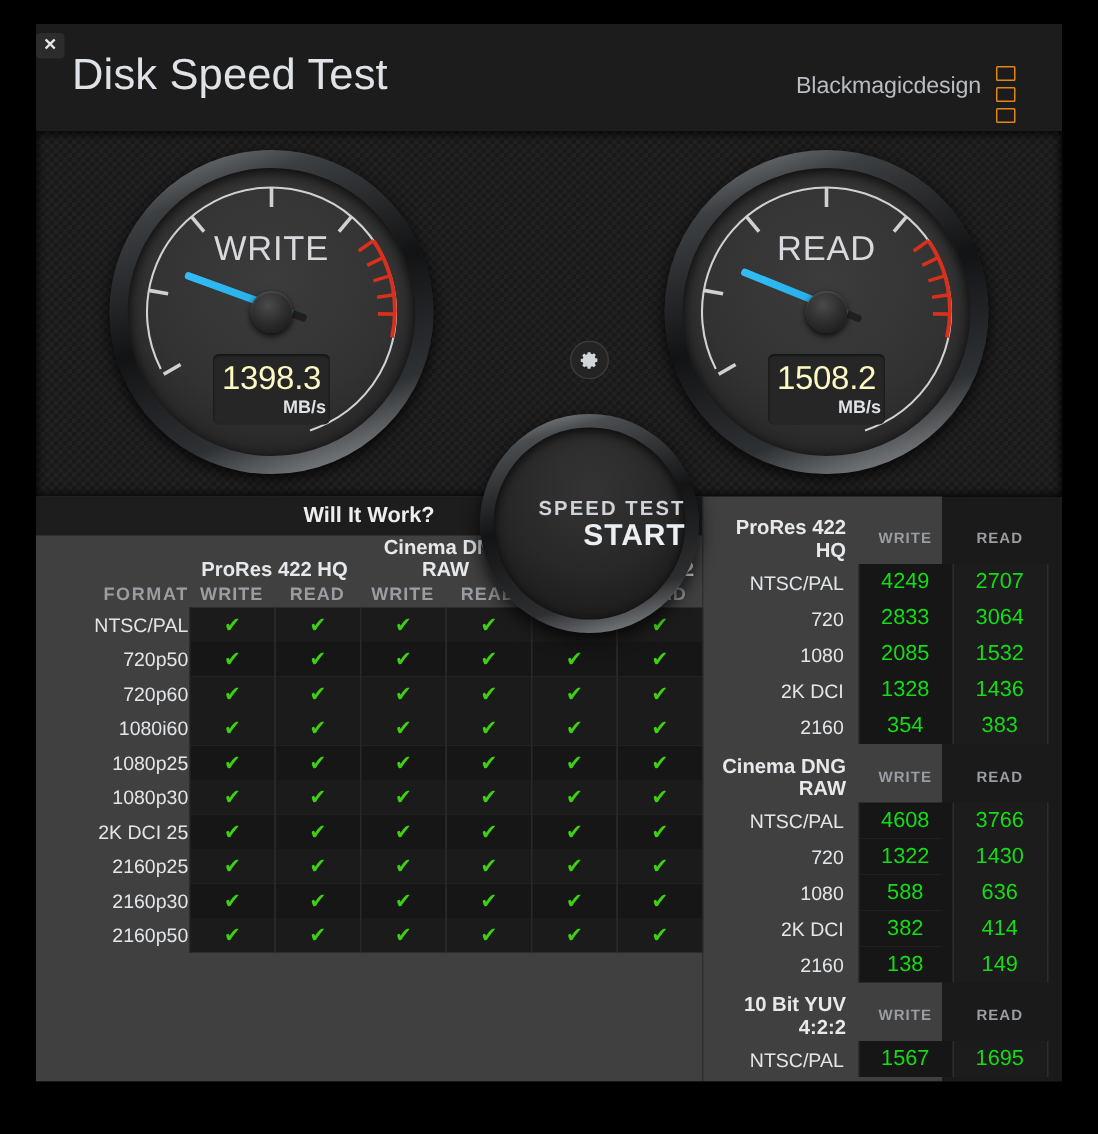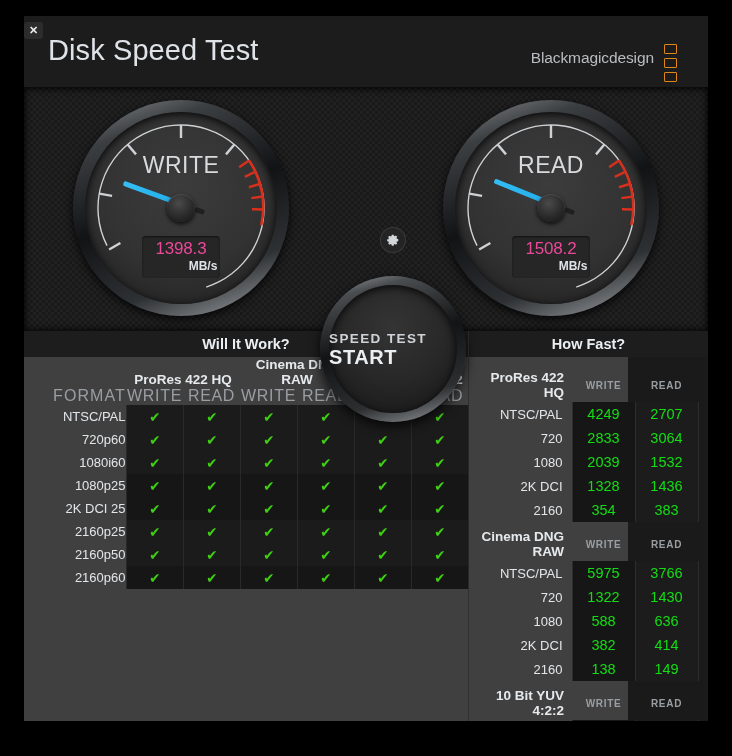--- a/index.html
+++ b/index.html
@@ -167,22 +167,22 @@
     transform: translateX(-50%);
     width: 78px;
     padding: 4px 0 5px;
     background: #262626;
     border-radius: 4px;
     text-align: center;
     box-shadow: inset 0 1px 2px rgba(0,0,0,0.6);
   }
   .readout .val {
     display: block;
-    font-size: 17px;
-    color: #ec4899;
+    font-size: 22px;
+    color: #fef9c3;
     line-height: 1.05;
     letter-spacing: -0.2px;
   }
   .readout .unit {
     display: block;
     font-size: 12px;
     font-weight: bold;
     color: #dfe2e6;
     margin-top: 1px;
     margin-left: 44px;
@@ -214,21 +214,21 @@
   }
   #start-button .face {
     position: absolute;
     left: 9px; top: 9px;
     width: 128px; height: 128px;
     border-radius: 50%;
     background: radial-gradient(circle at 50% 32%, #343434 0%, #282828 50%, #1b1b1b 85%, #141414 100%);
     box-shadow: inset 0 2px 8px rgba(0,0,0,0.85);
     display: flex;
     flex-direction: column;
-    align-items: flex-start;
+    align-items: flex-end;
     justify-content: center;
   }
   #start-button .small {
     font-size: 13.5px;
     font-weight: bold;
     color: #cfd2d6;
     letter-spacing: 1.4px;
     margin-bottom: 1px;
   }
   #start-button .big {
@@ -277,22 +277,22 @@
   .codec-head {
     font-size: 13.5px;
     font-weight: bold;
     color: #e6e9ec;
     text-align: center;
     height: 20px;
     vertical-align: bottom;
     padding-bottom: 2px;
   }
   .sub-head {
-    font-size: 16px;
-    font-weight: normal;
+    font-size: 12px;
+    font-weight: bold;
     color: #9a9ea2;
     letter-spacing: 0.7px;
     text-align: center;
     height: 18px;
     vertical-align: middle;
   }
   .sub-head.format {
     letter-spacing: 1.1px;
     text-align: right;
     padding-right: 8px;
@@ -500,20 +500,29 @@
             </tr>
             <tr class="odd">
               <td class="fmt-cell">NTSC/PAL</td>
               <td class="chk-cell"><span class="chk">✔</span></td>
               <td class="chk-cell"><span class="chk">✔</span></td>
               <td class="chk-cell"><span class="chk">✔</span></td>
               <td class="chk-cell"><span class="chk">✔</span></td>
               <td class="chk-cell"><span class="chk">✔</span></td>
               <td class="chk-cell last"><span class="chk">✔</span></td>
             </tr>
+            <tr class="even">
+              <td class="fmt-cell">720p50</td>
+              <td class="chk-cell"><span class="chk">✔</span></td>
+              <td class="chk-cell"><span class="chk">✔</span></td>
+              <td class="chk-cell"><span class="chk">✔</span></td>
+              <td class="chk-cell"><span class="chk">✔</span></td>
+              <td class="chk-cell"><span class="chk">✔</span></td>
+              <td class="chk-cell last"><span class="chk">✔</span></td>
+            </tr>
             <tr class="odd">
               <td class="fmt-cell">720p60</td>
               <td class="chk-cell"><span class="chk">✔</span></td>
               <td class="chk-cell"><span class="chk">✔</span></td>
               <td class="chk-cell"><span class="chk">✔</span></td>
               <td class="chk-cell"><span class="chk">✔</span></td>
               <td class="chk-cell"><span class="chk">✔</span></td>
               <td class="chk-cell last"><span class="chk">✔</span></td>
             </tr>
             <tr class="odd">
@@ -527,62 +536,70 @@
             </tr>
             <tr class="even">
               <td class="fmt-cell">1080p25</td>
               <td class="chk-cell"><span class="chk">✔</span></td>
               <td class="chk-cell"><span class="chk">✔</span></td>
               <td class="chk-cell"><span class="chk">✔</span></td>
               <td class="chk-cell"><span class="chk">✔</span></td>
               <td class="chk-cell"><span class="chk">✔</span></td>
               <td class="chk-cell last"><span class="chk">✔</span></td>
             </tr>
+            <tr class="odd">
+              <td class="fmt-cell">1080p30</td>
+              <td class="chk-cell"><span class="chk">✔</span></td>
+              <td class="chk-cell"><span class="chk">✔</span></td>
+              <td class="chk-cell"><span class="chk">✔</span></td>
+              <td class="chk-cell"><span class="chk">✔</span></td>
+              <td class="chk-cell"><span class="chk">✔</span></td>
+              <td class="chk-cell last"><span class="chk">✔</span></td>
+            </tr>
             <tr class="even">
               <td class="fmt-cell">2K DCI 25</td>
               <td class="chk-cell"><span class="chk">✔</span></td>
               <td class="chk-cell"><span class="chk">✔</span></td>
               <td class="chk-cell"><span class="chk">✔</span></td>
               <td class="chk-cell"><span class="chk">✔</span></td>
               <td class="chk-cell"><span class="chk">✔</span></td>
               <td class="chk-cell last"><span class="chk">✔</span></td>
             </tr>
             <tr class="odd">
               <td class="fmt-cell">2160p25</td>
               <td class="chk-cell"><span class="chk">✔</span></td>
               <td class="chk-cell"><span class="chk">✔</span></td>
               <td class="chk-cell"><span class="chk">✔</span></td>
               <td class="chk-cell"><span class="chk">✔</span></td>
               <td class="chk-cell"><span class="chk">✔</span></td>
               <td class="chk-cell last"><span class="chk">✔</span></td>
             </tr>
+            <tr class="even">
+              <td class="fmt-cell">2160p30</td>
+              <td class="chk-cell"><span class="chk">✔</span></td>
+              <td class="chk-cell"><span class="chk">✔</span></td>
+              <td class="chk-cell"><span class="chk">✔</span></td>
+              <td class="chk-cell"><span class="chk">✔</span></td>
+              <td class="chk-cell"><span class="chk">✔</span></td>
+              <td class="chk-cell last"><span class="chk">✔</span></td>
+            </tr>
             <tr class="odd">
               <td class="fmt-cell">2160p50</td>
               <td class="chk-cell"><span class="chk">✔</span></td>
               <td class="chk-cell"><span class="chk">✔</span></td>
               <td class="chk-cell"><span class="chk">✔</span></td>
               <td class="chk-cell"><span class="chk">✔</span></td>
               <td class="chk-cell"><span class="chk">✔</span></td>
               <td class="chk-cell last"><span class="chk">✔</span></td>
             </tr>
-            <tr class="even">
-              <td class="fmt-cell">2160p60</td>
-              <td class="chk-cell"><span class="chk">✔</span></td>
-              <td class="chk-cell"><span class="chk">✔</span></td>
-              <td class="chk-cell"><span class="chk">✔</span></td>
-              <td class="chk-cell"><span class="chk">✔</span></td>
-              <td class="chk-cell"><span class="chk">✔</span></td>
-              <td class="chk-cell last"><span class="chk">✔</span></td>
-            </tr>
           </tbody>
       </table>
     </div>
 
     <div id="panel-right">
-      <div class="panel-header">How Fast?</div>
       <div id="hf-wrap">
         <table class="hf-table">
           <colgroup>
               <col style="width:99px">
               <col style="width:63px">
               <col style="width:63px">
             </colgroup>
           <tbody id="hf-body">
               <tr>
                 <td class="hf-codec">ProRes 422 HQ</td>
@@ -594,41 +611,41 @@
                 <td class="hf-val write">4249</td>
                 <td class="hf-val read">2707</td>
               </tr>
               <tr>
                 <td class="hf-res">720</td>
                 <td class="hf-val write">2833</td>
                 <td class="hf-val read">3064</td>
               </tr>
               <tr>
                 <td class="hf-res">1080</td>
-                <td class="hf-val write">2039</td>
+                <td class="hf-val write">2085</td>
                 <td class="hf-val read">1532</td>
               </tr>
               <tr>
                 <td class="hf-res">2K DCI</td>
                 <td class="hf-val write">1328</td>
                 <td class="hf-val read">1436</td>
               </tr>
               <tr>
                 <td class="hf-res">2160</td>
                 <td class="hf-val write">354</td>
                 <td class="hf-val read">383</td>
               </tr>
               <tr>
                 <td class="hf-codec">Cinema DNG RAW</td>
                 <td class="hf-colhead">WRITE</td>
                 <td class="hf-colhead">READ</td>
               </tr>
               <tr>
                 <td class="hf-res">NTSC/PAL</td>
-                <td class="hf-val write">5975</td>
+                <td class="hf-val write">4608</td>
                 <td class="hf-val read">3766</td>
               </tr>
               <tr>
                 <td class="hf-res">720</td>
                 <td class="hf-val write">1322</td>
                 <td class="hf-val read">1430</td>
               </tr>
               <tr>
                 <td class="hf-res">1080</td>
                 <td class="hf-val write">588</td>

